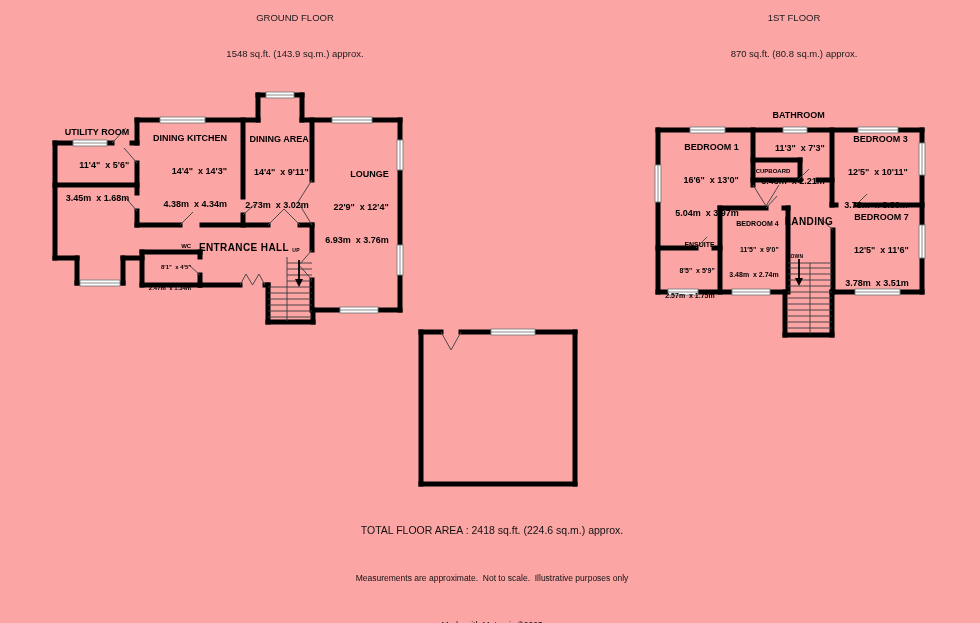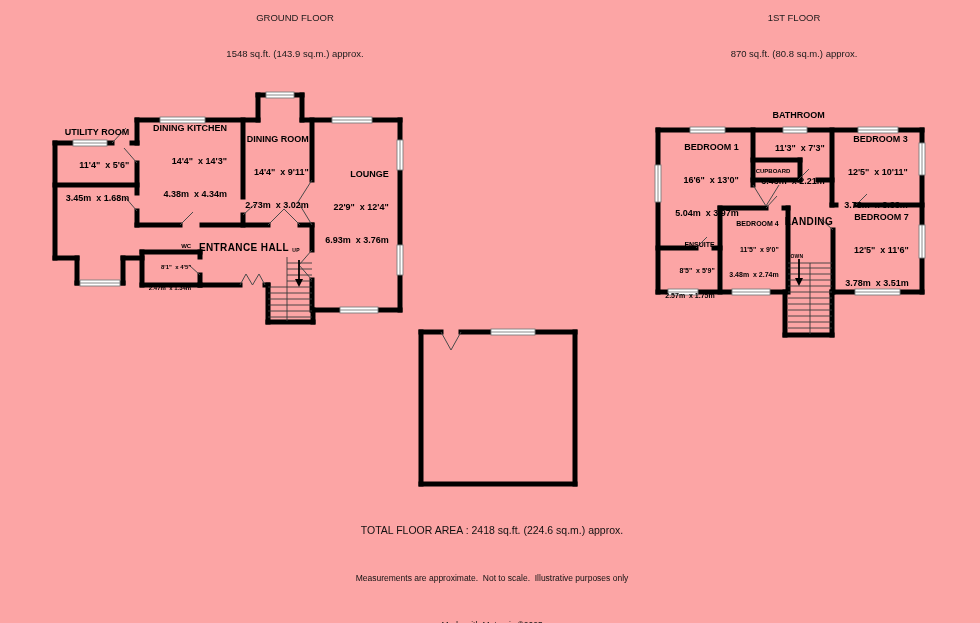--- a/index.html
+++ b/index.html
@@ -243,27 +243,27 @@
   <div class="hdr" style="left:794px;top:36px">
     <span>1ST FLOOR</span>
     <span>870 sq.ft. (80.8 sq.m.) approx.</span>
   </div>
 
   <div class="lbl s9" style="left:97px;top:165px">
     <span>UTILITY ROOM</span>
     <span>11'4"  x 5'6"</span>
     <span>3.45m  x 1.68m</span>
   </div>
-  <div class="lbl s9" style="left:190px;top:161px">
+  <div class="lbl s9" style="left:190px;top:171px">
     <span>DINING KITCHEN</span>
     <span>14'4"  x 14'3"</span>
     <span>4.38m  x 4.34m</span>
   </div>
   <div class="lbl s9" style="left:277px;top:172px">
-    <span>DINING ROOM</span>
+    <span>DINING AREA</span>
     <span>14'4"  x 9'11"</span>
     <span>2.73m  x 3.02m</span>
   </div>
   <div class="lbl s9" style="left:357px;top:207px">
     <span>LOUNGE</span>
     <span>22'9"  x 12'4"</span>
     <span>6.93m  x 3.76m</span>
   </div>
   <div class="lbl s10" style="left:244px;top:248px">
     <span>ENTRANCE HALL</span>

